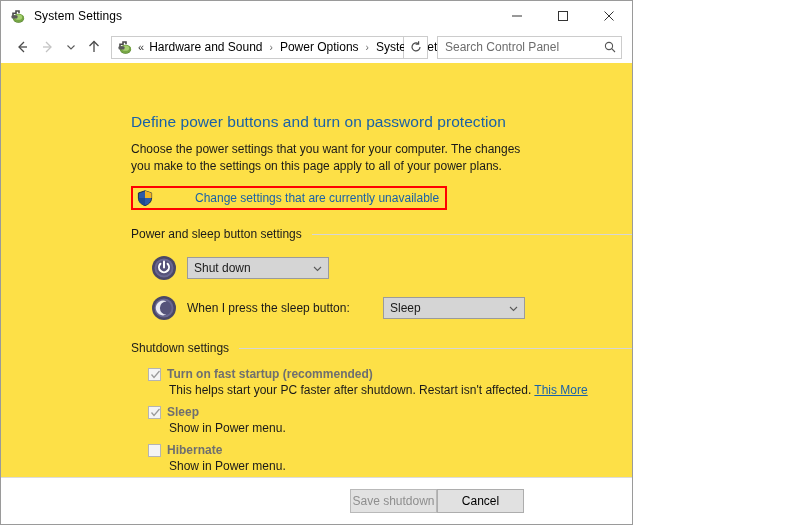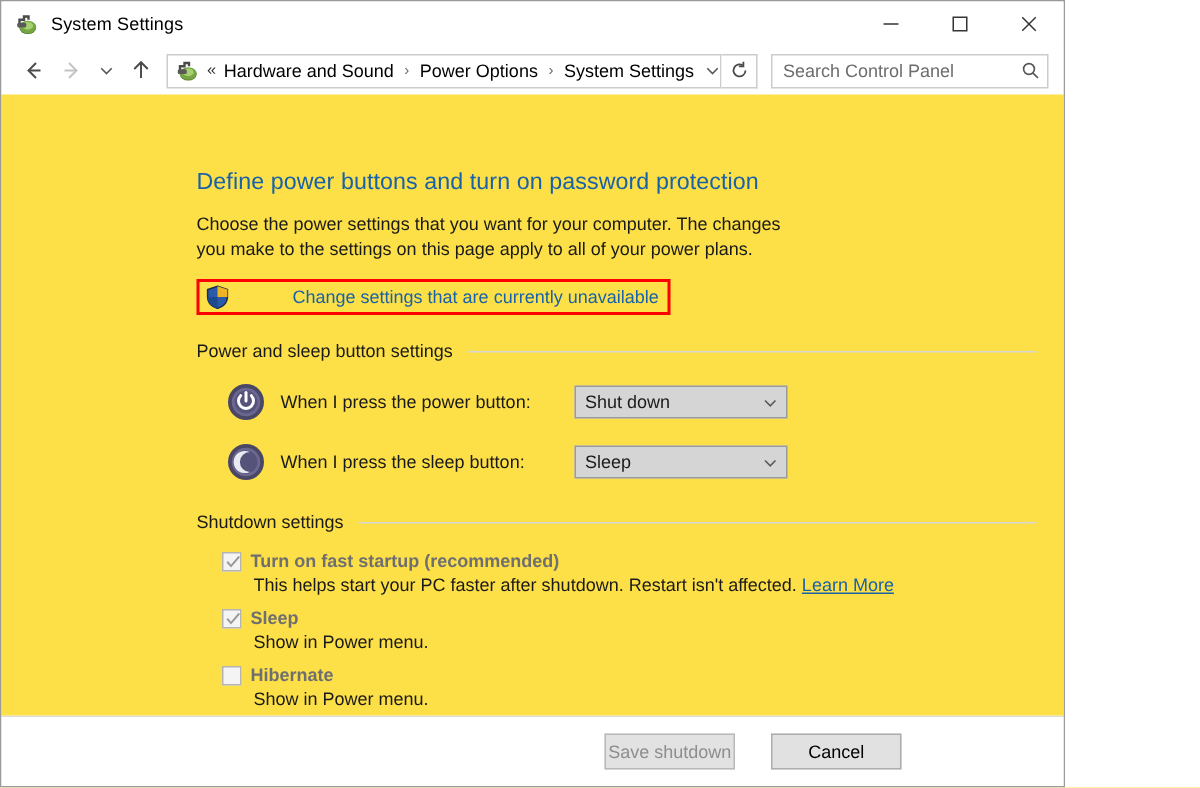--- a/index.html
+++ b/index.html
@@ -12,21 +12,21 @@
     height: 525px;
     overflow: hidden;
     font-family: "Liberation Sans", sans-serif;
     font-size: 12px;
     color: #000000;
     background: #ffffff;
   }
 
   #window {
     position: relative;
-    width: 710px;
+    width: 633px;
     height: 525px;
     box-sizing: border-box;
     border: 1px solid #9a9a9a;
     background: #ffffff;
     display: flex;
     flex-direction: column;
   }
 
   
   .titlebar {
@@ -346,21 +346,21 @@
     justify-content: center;
     border: 1px solid #b9b9b9;
     background: #e2e2e2;
     color: #8e8e8e;
   }
   .btn.enabled {
     border: 1px solid #adadad;
     background: #e1e1e1;
     color: #000000;
   }
-  .btn + .btn { margin-left: 24px; }
+  .btn + .btn { margin-left: 0; }
 </style>
 </head>
 <body>
 
 <div id="window">
 
   <div class="titlebar">
     <div class="titlebar-icon">
       <svg width="16" height="16" viewBox="0 0 16 16">
         <ellipse cx="8.5" cy="10.5" rx="5.6" ry="4.2" fill="#4f7a2e"></ellipse>
@@ -484,21 +484,20 @@
       <div class="setting-row">
         <span class="btn-ico">
           <svg width="26" height="26" viewBox="0 0 26 26">
             <circle cx="13" cy="13" r="12" fill="#4a4766"></circle>
             <circle cx="13" cy="13" r="9.5" fill="#6a6790"></circle>
             <circle cx="13" cy="13" r="7.6" fill="#56537a"></circle>
             <path d="M13 6.6 L13 12.4" stroke="#ffffff" stroke-width="2" stroke-linecap="round"></path>
             <path d="M9.4 8.8 A5 5 0 1 0 16.6 8.8" fill="none" stroke="#ffffff" stroke-width="2" stroke-linecap="round"></path>
           </svg>
         </span>
-        <span class="setting-label">When I press the power button:</span>
         <span class="combo">
           <span class="combo-val">Shut down</span>
           <span class="combo-arrow">
             <svg width="11" height="11" viewBox="0 0 11 11">
                 <path d="M2 4 L5.5 7.5 L9 4" fill="none" stroke="#5a5a5a" stroke-width="1.1"></path>
               </svg>
           </span>
         </span>
       </div>
 
@@ -533,21 +532,21 @@
         <div class="chk-row">
           <span class="chk">
             <svg width="11" height="11" viewBox="0 0 11 11">
                 <path d="M1.5 5.5 L4 8.4 L9.5 2" fill="none" stroke="#9a9a9a" stroke-width="1.3"></path>
               </svg>
           </span>
           <span class="chk-label">Turn on fast startup (recommended)</span>
         </div>
         <div class="chk-desc">
           <span>This helps start your PC faster after shutdown. Restart isn't affected.</span>
-          <a class="inline-link" href="#">Learn More</a>
+          <a class="inline-link" href="#">This More</a>
         </div>
 
         <div class="chk-row">
           <span class="chk">
             <svg width="11" height="11" viewBox="0 0 11 11">
                 <path d="M1.5 5.5 L4 8.4 L9.5 2" fill="none" stroke="#9a9a9a" stroke-width="1.3"></path>
               </svg>
           </span>
           <span class="chk-label">Sleep</span>
         </div>

